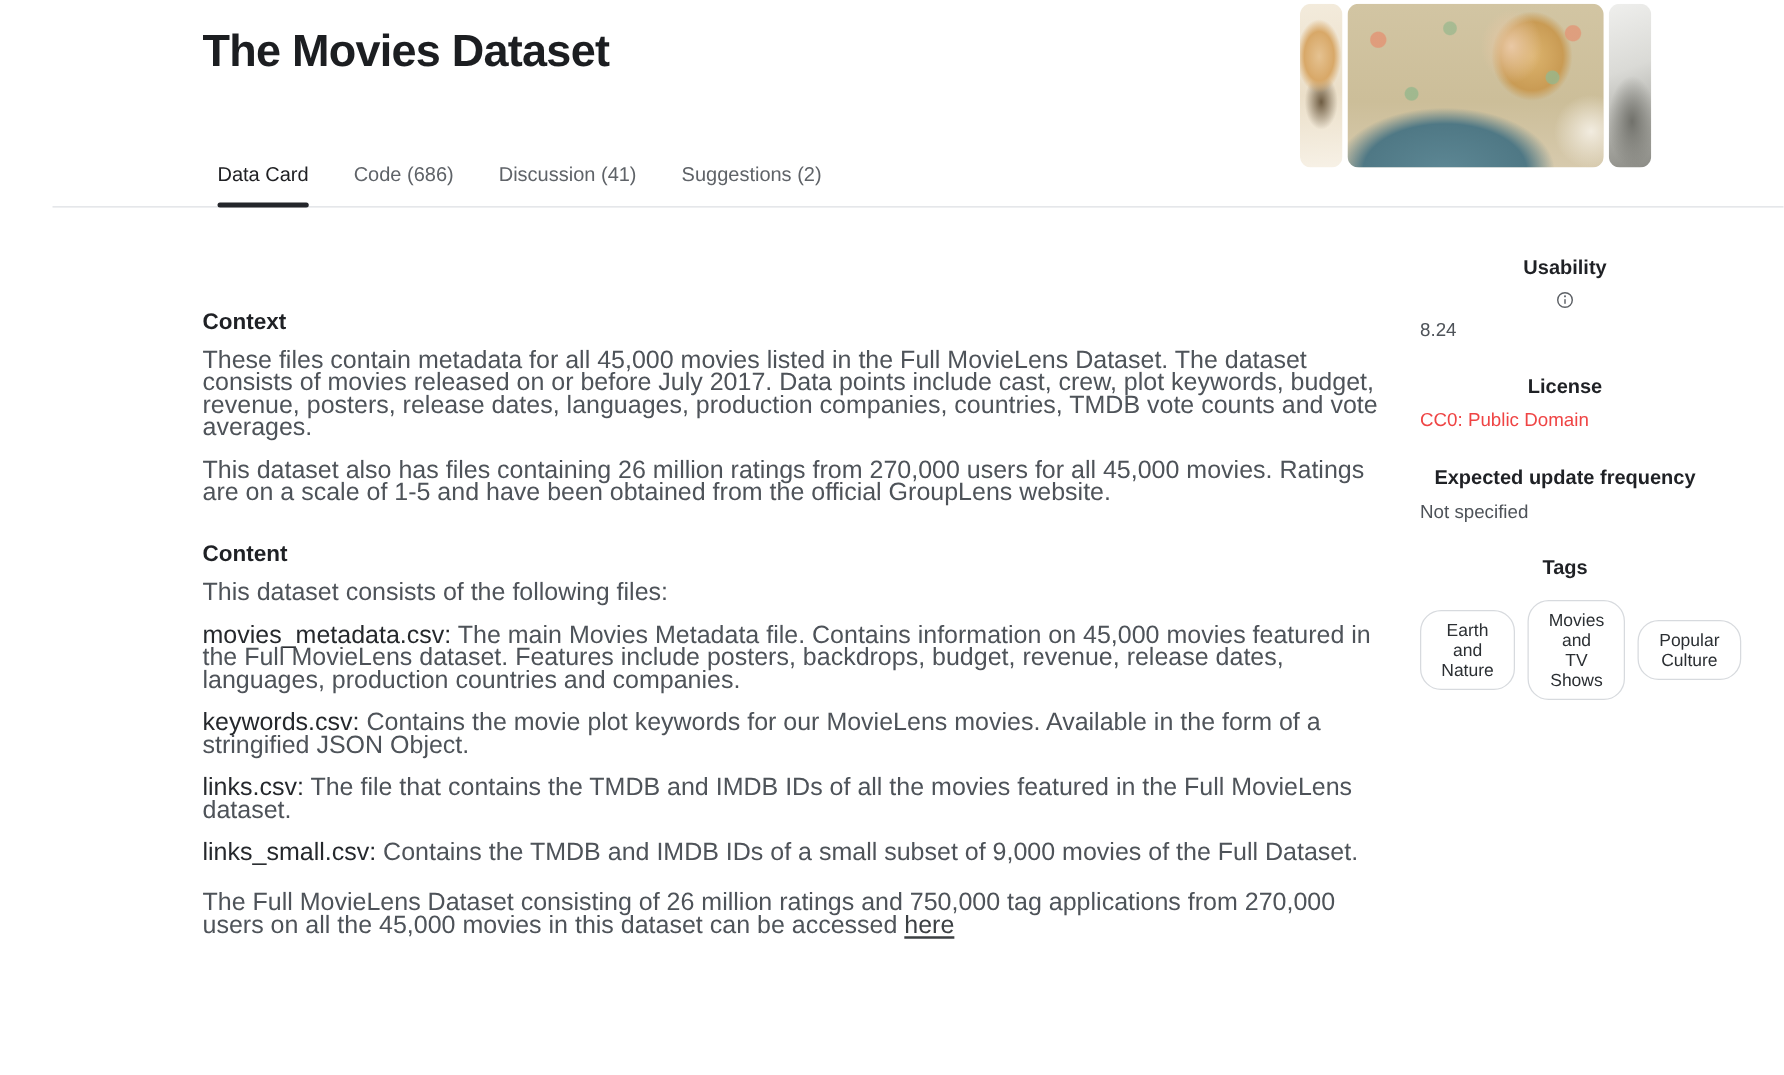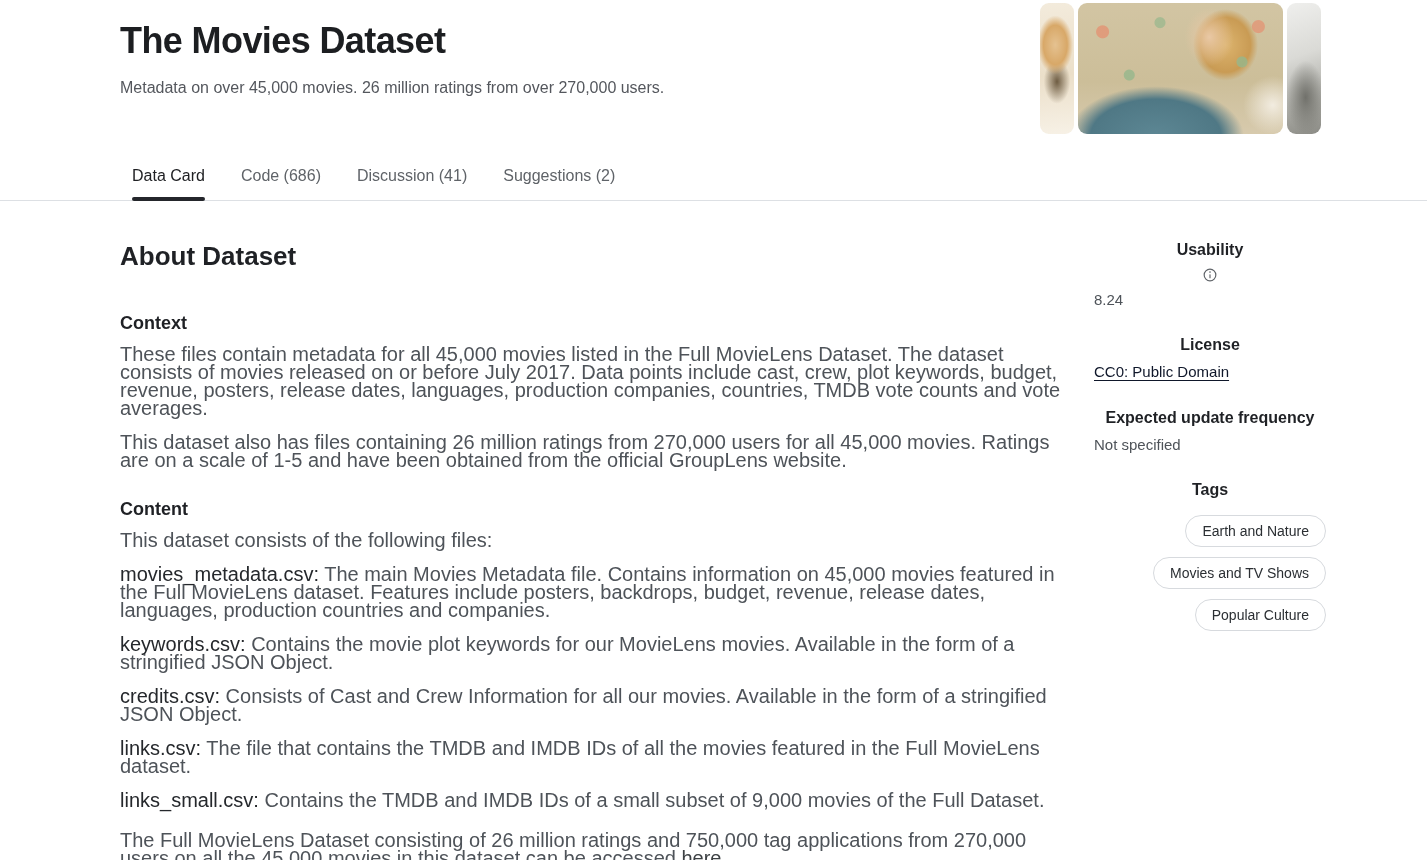--- a/index.html
+++ b/index.html
@@ -4,21 +4,21 @@
 <style>
   * { box-sizing: border-box; }
   html, body {
     margin: 0; padding: 0;
     width: 1427px; height: 860px;
     background: #ffffff;
     font-family: "Liberation Sans", "DejaVu Sans", sans-serif;
     color: #202124;
     overflow: hidden;
   }
-  .page { position: relative; width: 1427px; height: 860px; }
+  .page { position: relative; width: 1427px; height: 860px; padding-left: 42px; }
 
   
   .header-text { padding: 20px 0 0 120px; }
   .dataset-title {
     margin: 0;
     font-size: 36px;
     font-weight: 800;
     letter-spacing: -0.6px;
     color: #1c1e21;
   }
@@ -137,34 +137,33 @@
     font-weight: 700;
     color: #1f2125;
     display: flex;
     align-items: center;
     gap: 9px;
     flex-direction: column;
   }
   .side-value { font-size: 15px; color: #4e5359; }
   .side-link {
     font-size: 15px;
-    color: #0f172a;
-    text-decoration: underline;
+    color: #ef4444;
     text-underline-offset: 3px;
     cursor: pointer;
   }
   .info-icon-btn {
     background: none; border: none; padding: 0;
     display: inline-flex; align-items: center;
     cursor: pointer;
   }
   .tag-list {
     display: flex;
-    flex-direction: column;
-    align-items: flex-end;
+    flex-direction: row;
+    align-items: center;
     gap: 10px;
     margin-top: 16px;
   }
   .tag-pill {
     border: 1px solid #d7dade;
     background: #ffffff;
     border-radius: 17px;
     padding: 7px 16px;
     font-size: 14px;
     color: #2b2f33;
@@ -173,51 +172,48 @@
   }
 </style>
 </head>
 <body>
 
 <div class="page">
 
   <header>
     <div class="header-text">
       <h1 class="dataset-title">The Movies Dataset</h1>
-      <p class="dataset-subtitle">Metadata on over 45,000 movies. 26 million ratings from over 270,000 users.</p>
     </div>
     <div class="cover-collage">
       <div class="cover-tile tile-left"></div>
       <div class="cover-tile tile-center"></div>
       <div class="cover-tile tile-right"></div>
     </div>
 
     <nav class="tab-bar">
       <button class="tab active">Data Card</button>
       <button class="tab">Code (686)</button>
       <button class="tab">Discussion (41)</button>
       <button class="tab">Suggestions (2)</button>
     </nav>
   </header>
 
   <div class="main">
 
     <section class="content-col">
-      <h2 class="about-heading">About Dataset</h2>
 
       <h3 class="section-heading">Context</h3>
       <p class="body-p">These files contain metadata for all 45,000 movies listed in the Full MovieLens Dataset. The dataset consists of movies released on or before July 2017. Data points include cast, crew, plot keywords, budget, revenue, posters, release dates, languages, production companies, countries, TMDB vote counts and vote averages.</p>
       <p class="body-p">This dataset also has files containing 26 million ratings from 270,000 users for all 45,000 movies. Ratings are on a scale of 1-5 and have been obtained from the official GroupLens website.</p>
 
       <h3 class="section-heading content-h">Content</h3>
       <p class="body-p">This dataset consists of the following files:</p>
 
       <p class="body-p"><strong>movies_metadata.csv:</strong> <span>The main Movies Metadata file. Contains information on 45,000 movies featured in the Full MovieLens dataset. Features include posters, backdrops, budget, revenue, release dates, languages, production countries and companies.</span></p>
       <p class="body-p"><strong>keywords.csv:</strong> <span>Contains the movie plot keywords for our MovieLens movies. Available in the form of a stringified JSON Object.</span></p>
-      <p class="body-p"><strong>credits.csv:</strong> <span>Consists of Cast and Crew Information for all our movies. Available in the form of a stringified JSON Object.</span></p>
       <p class="body-p"><strong>links.csv:</strong> <span>The file that contains the TMDB and IMDB IDs of all the movies featured in the Full MovieLens dataset.</span></p>
       <p class="body-p"><strong>links_small.csv:</strong> <span>Contains the TMDB and IMDB IDs of a small subset of 9,000 movies of the Full Dataset.</span></p>
 
       <p class="body-p closing-p"><span>The Full MovieLens Dataset consisting of 26 million ratings and 750,000 tag applications from 270,000 users on all the 45,000 movies in this dataset can be accessed </span><a class="inline-link">here</a></p>
     </section>
 
     <aside class="sidebar">
 
       <div class="side-section">
         <h3 class="side-label">

